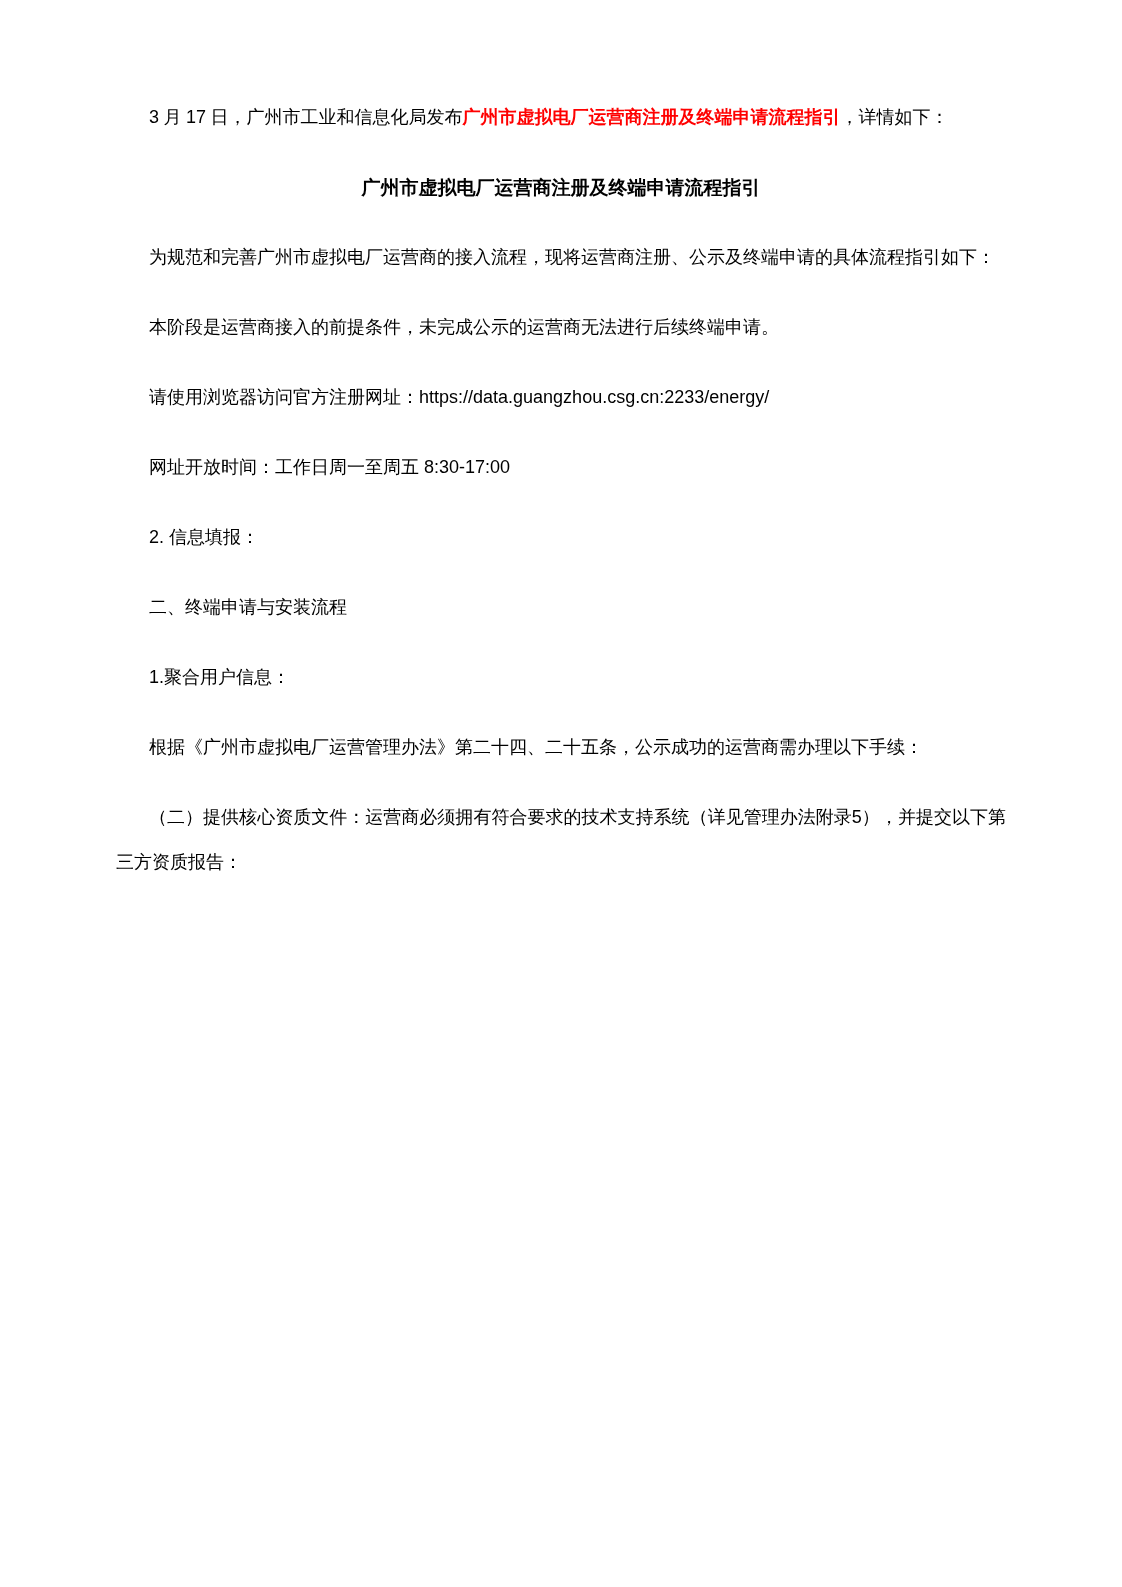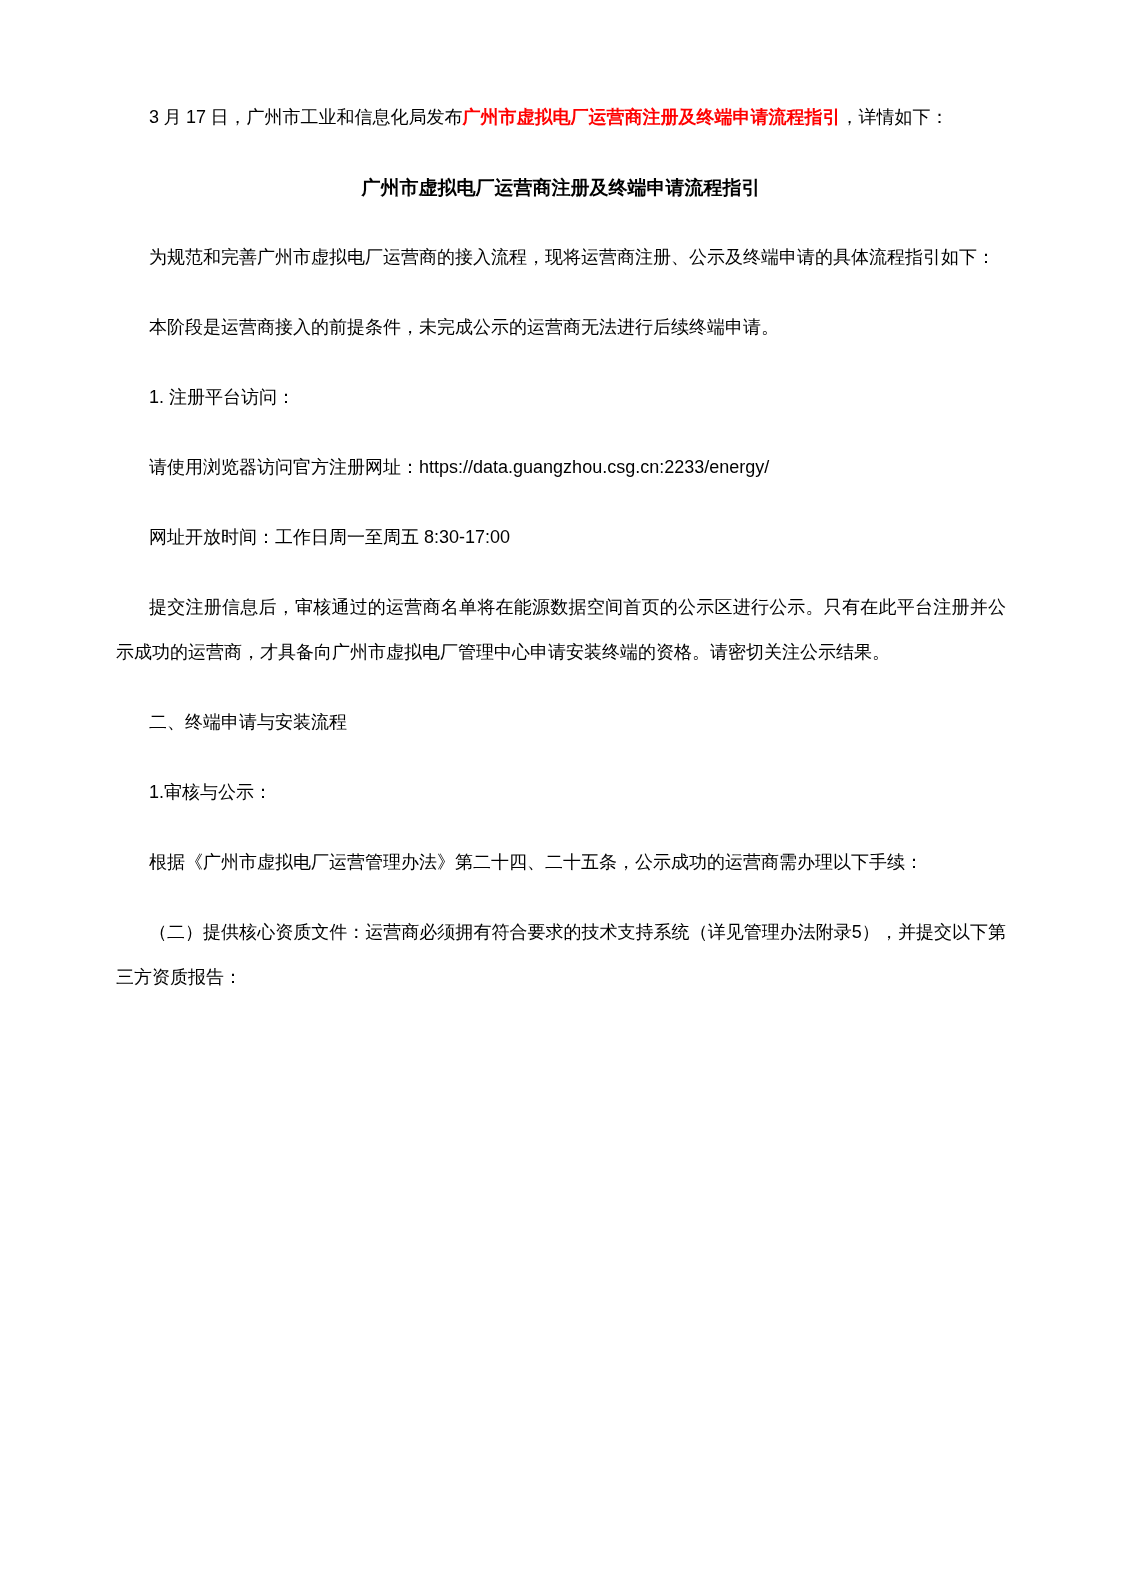--- a/index.html
+++ b/index.html
@@ -45,22 +45,21 @@
 </style>
 </head>
 <body>
 
 <div class="page">
   <div id="doc">
       <p class="para body"><span class="run-latin">3</span><span class="run-normal"> 月 </span><span class="run-latin">17</span><span class="run-normal"> 日，广州市工业和信息化局发布</span><span class="run-red">广州市虚拟电厂运营商注册及终端申请流程指引</span><span class="run-normal">，详情如下：</span></p>
       <p class="para title"><span class="run-normal">广州市虚拟电厂运营商注册及终端申请流程指引</span></p>
       <p class="para body"><span class="run-normal">为规范和完善广州市虚拟电厂运营商的接入流程，现将运营商注册、公示及终端申请的具体流程指引如下：</span></p>
       <p class="para body"><span class="run-normal">本阶段是运营商接入的前提条件，未完成公示的运营商无法进行后续终端申请。</span></p>
-      <p class="para body"><span class="run-latin">1. </span><span class="run-normal">注册平台访问：</span></p>
       <p class="para body"><span class="run-normal">请使用浏览器访问官方注册网址：</span><span class="run-latin">https://data.guangzhou.csg.cn:2233/energy/</span></p>
       <p class="para body"><span class="run-normal">网址开放时间：工作日周一至周五</span><span class="run-latin"> 8:30-17:00</span></p>
-      <p class="para body"><span class="run-normal">提交注册信息后，审核通过的运营商名单将在能源数据空间首页的公示区进行公示。只有在此平台注册并公示成功的运营商，才具备向广州市虚拟电厂管理中心申请安装终端的资格。请密切关注公示结果。</span></p>
+      <p class="para body"><span class="run-latin">2. </span><span class="run-normal">信息填报：</span></p>
       <p class="para body"><span class="run-normal">二、终端申请与安装流程</span></p>
-      <p class="para body"><span class="run-latin">1.</span><span class="run-normal">审核与公示：</span></p>
+      <p class="para body"><span class="run-latin">1.</span><span class="run-normal">聚合用户信息：</span></p>
       <p class="para body"><span class="run-normal">根据《广州市虚拟电厂运营管理办法》第二十四、二十五条，公示成功的运营商需办理以下手续：</span></p>
       <p class="para body"><span class="run-normal">（二）提供核心资质文件：运营商必须拥有符合要求的技术支持系统（详见管理办法附录</span><span class="run-latin">5</span><span class="run-normal">），并提交以下第三方资质报告：</span></p>
     </div>
 </div>
 
 </body></html>

